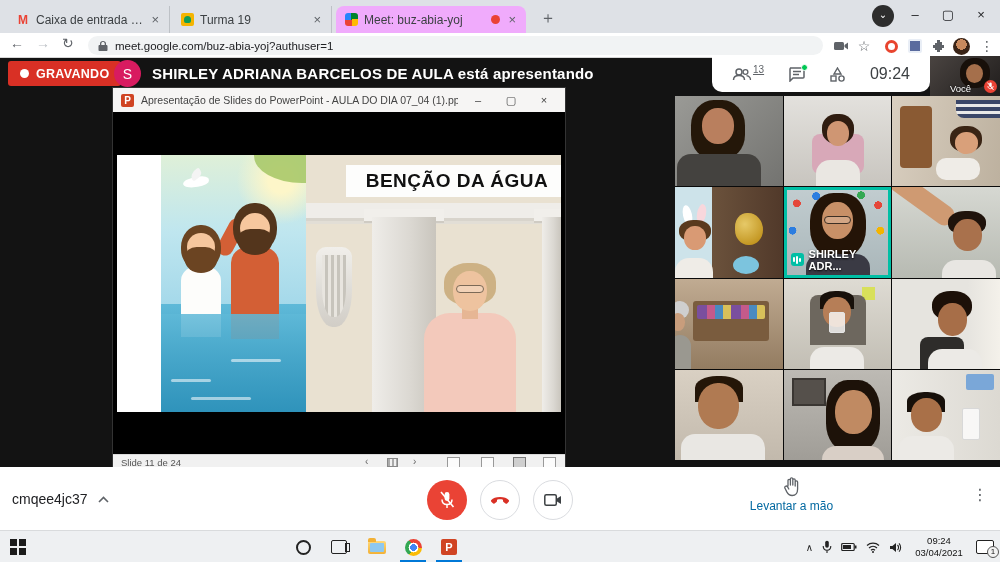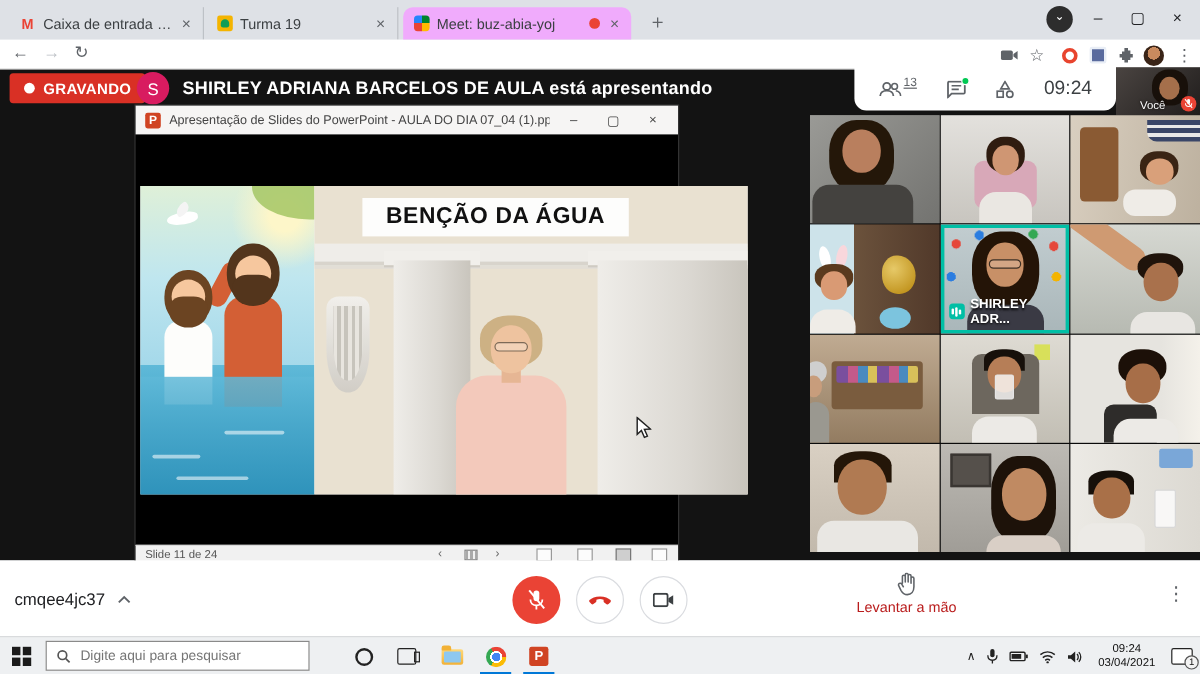--- a/index.html
+++ b/index.html
@@ -52,21 +52,21 @@
   #selfview .hd { position:absolute; left:36px; top:8px; width:17px; height:19px; background:#a56f4b; border-radius:50%; }
   #selfview .lbl { position:absolute; left:20px; bottom:2px; color:#fff; font-size:9.5px; text-shadow:0 0 2px #000; }
   #selfview .mic-off { position:absolute; right:3px; bottom:3px; width:13px; height:13px; border-radius:50%; background:#ea4335; display:flex; align-items:center; justify-content:center; }
 
   
   #ppt { position:absolute; left:113px; top:30px; width:452px; height:382px; background:#000; box-shadow:0 0 0 1px #333; }
   #ppt-titlebar { position:absolute; top:0; left:0; width:452px; height:24px; background:#f6f5f4; display:flex; align-items:center; padding:0 8px; gap:7px; }
   .ppt-ic { width:13px; height:13px; background:#d04423; border-radius:2px; color:#fff; font-size:10px; font-weight:bold; text-align:center; line-height:13px; flex:none; }
   #ppt-titlebar .t { font-size:10.5px; color:#444; white-space:nowrap; overflow:hidden; flex:1; }
   .ppt-winbtn { width:26px; text-align:center; font-size:11px; color:#444; flex:none; }
-  #slide { position:absolute; left:4px; top:67px; width:506px; height:257px; background:#fff; display:flex; }
+  #slide { position:absolute; left:4px; top:67px; width:444px; height:257px; background:#fff; display:flex;padding-left:44px; }
 
   
   #cartoon { position:relative; width:145px; height:257px; overflow:hidden; flex:none;
     background:linear-gradient(180deg,#dff0d8 0%,#bfe6ef 30%,#a5d9ea 58%,#5fb9d8 58%,#3fa3c8 80%,#2f93bb 100%); }
   #cartoon .sun { position:absolute; right:-20px; top:-20px; width:90px; height:90px; border-radius:50%; background:radial-gradient(circle,#fdf6c9 20%,rgba(253,246,201,0) 70%); }
   #cartoon .leaves { position:absolute; right:-8px; top:-6px; width:60px; height:34px; background:#9fc35e; border-radius:0 0 0 80%; opacity:.8; }
   #cartoon .dove { position:absolute; left:22px; top:22px; width:26px; height:10px; background:#fff; border-radius:60% 40% 50% 50%; transform:rotate(-8deg); }
   #cartoon .dove::after { content:""; position:absolute; left:8px; top:-7px; width:12px; height:9px; background:#f4f4f4; border-radius:80% 20% 60% 20%; transform:rotate(-25deg); }
   .fig { position:absolute; }
   .f1-hair { left:20px; top:70px; width:40px; height:46px; background:#6b4422; border-radius:48%; }
@@ -207,21 +207,21 @@
   .t12 .prop.glass { right:20px; top:38px; width:18px; height:32px; background:rgba(252,252,252,.85); border:1px solid #d8d8d8; border-radius:2px; }
 
   
   #meetbar { position:absolute; top:467px; left:0; width:1000px; height:63px; background:#fff; }
   #meeting-code { position:absolute; left:12px; top:24px; font-size:14px; color:#202124; display:flex; align-items:center; gap:10px; }
   .ctl-btn { position:absolute; top:13px; width:40px; height:40px; border-radius:50%; display:flex; align-items:center; justify-content:center; }
   .ctl-btn.white { background:#fff; border:1px solid #dadce0; }
   #mic-btn { left:427px; background:#ea4335; }
   #hang-btn { left:480px; }
   #cam-btn { left:533px; }
-  #raise-hand { position:absolute; left:708px; top:10px; width:95px; text-align:center; color:#b91c1c; font-size:12px; }
+  #raise-hand { position:absolute; left:744px; top:10px; width:95px; text-align:center; color:#0369a1; font-size:12px; }
   #present-pill { position:absolute; left:815px; top:8px; width:140px; text-align:center; color:#5f6368; font-size:11px; line-height:1.35; }
   #present-pill .ic { display:inline-block; width:20px; height:16px; border:1.5px solid #5f6368; border-radius:3px; position:relative; margin-bottom:2px; }
   #present-pill .ic::after { content:"↑"; position:absolute; left:0; right:0; top:-1px; font-size:11px; color:#5f6368; }
   #more-btn { position:absolute; left:972px; top:18px; font-size:16px; color:#5f6368; }
 
   
   #taskbar { position:absolute; top:530px; left:0; width:1000px; height:32px; background:#eef0f2; border-top:1px solid #d9dbdd; }
   #start { position:absolute; left:10px; top:8px; width:16px; height:16px; display:grid; grid-template-columns:1fr 1fr; gap:2px; }
   #start i { background:#1b1b1b; }
   #searchbox { position:absolute; left:38px; top:3px; width:220px; height:25px; background:#fff; border:1px solid #8a8a8a; display:flex; align-items:center; gap:8px; padding:0 8px; }
@@ -275,20 +275,26 @@
     <span class="profile-bubble" style="left:872px;">⌄</span>
     <span class="winbtn" style="left:900px;">–</span>
     <span class="winbtn" style="left:933px;">▢</span>
     <span class="winbtn" style="left:966px;">×</span>
   </div>
 
   <div id="toolbar">
     <span class="navbtn" style="left:10px;">←</span>
     <span class="navbtn disabled" style="left:36px;">→</span>
     <span class="navbtn" style="left:62px;">↻</span>
+    <div id="omnibox">
+      <svg width="10" height="12" viewBox="0 0 10 12">
+          <path d="M2 5V3.5C2 2 3.2 1 5 1s3 1 3 2.5V5h.5c.5 0 1 .5 1 1v4c0 .6-.5 1-1 1h-7c-.6 0-1-.4-1-1V6c0-.5.4-1 1-1H2zm1.3 0h3.4V3.5C6.7 2.6 6 2 5 2S3.3 2.6 3.3 3.5V5z" fill="#5f6368"></path>
+        </svg>
+      <span class="url">meet.google.com/buz-abia-yoj?authuser=1</span>
+    </div>
     <span class="tb-ic" style="left:832px;">
       <svg width="15" height="10" viewBox="0 0 15 10">
           <rect x="0" y="1" width="10" height="8" rx="1.5" fill="#5f6368"></rect>
           <path d="M10.5 4 14 1.5v7L10.5 6z" fill="#5f6368"></path>
         </svg>
     </span>
     <span class="tb-ic" style="left:855px; font-size:14px;">☆</span>
     <span class="tb-ic" style="left:882px;">
         <span class="red-ring"></span>
       </span>
@@ -539,27 +545,20 @@
     <div id="more-btn">⋮</div>
   </div>
 
   <div id="taskbar">
     <div id="start">
         <i></i>
         <i></i>
         <i></i>
         <i></i>
       </div>
-    <div id="searchbox">
-      <svg width="12" height="12" viewBox="0 0 12 12">
-          <circle cx="5" cy="5" r="3.6" fill="none" stroke="#555" stroke-width="1.4"></circle>
-          <path d="M7.8 7.8 11 11" stroke="#555" stroke-width="1.4"></path>
-        </svg>
-      <input type="text" placeholder="Digite aqui para pesquisar" style="">
-    </div>
     <div class="tb-item" style="left:292px;">
         <span class="cortana"></span>
       </div>
     <div class="tb-item" style="left:328px;">
         <span class="taskview"></span>
       </div>
     <div class="tb-item" style="left:366px;">
         <span class="folder"></span>
       </div>
     <div class="tb-item underline" style="left:402px;">

